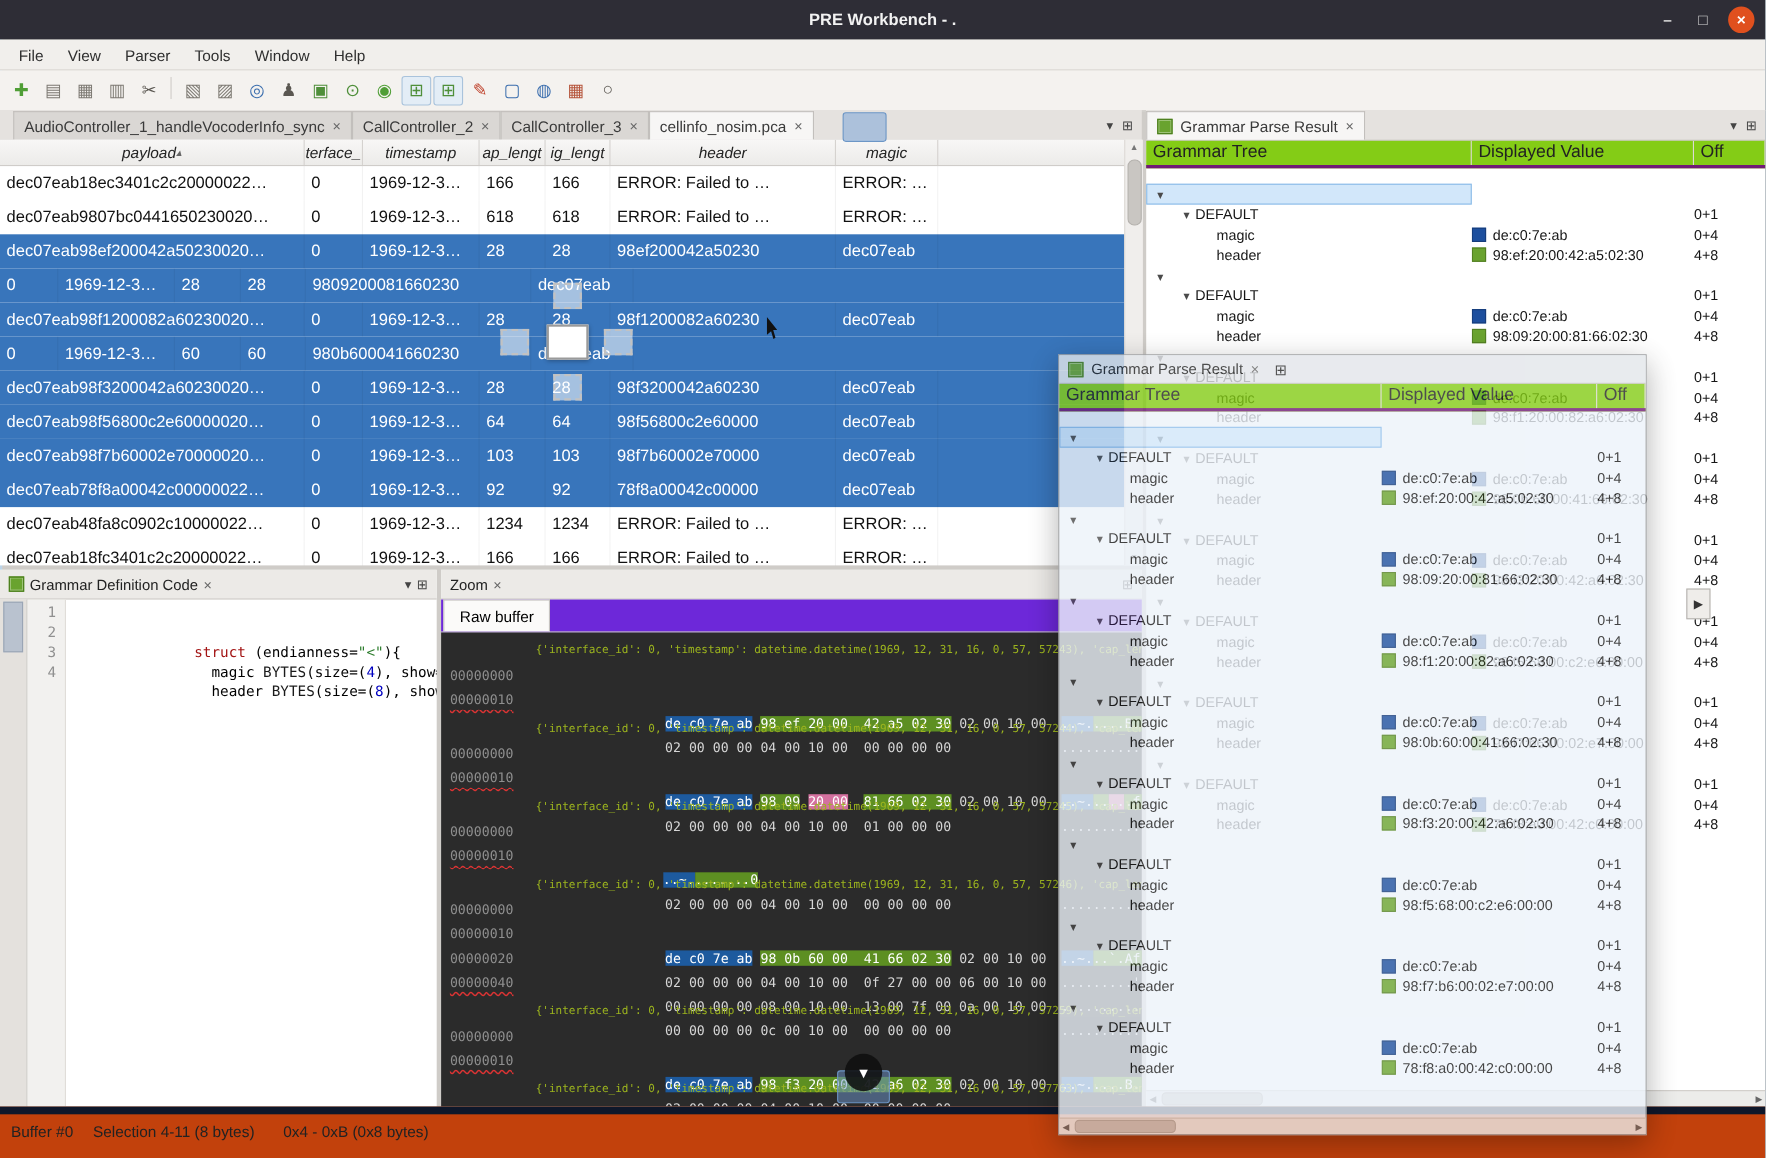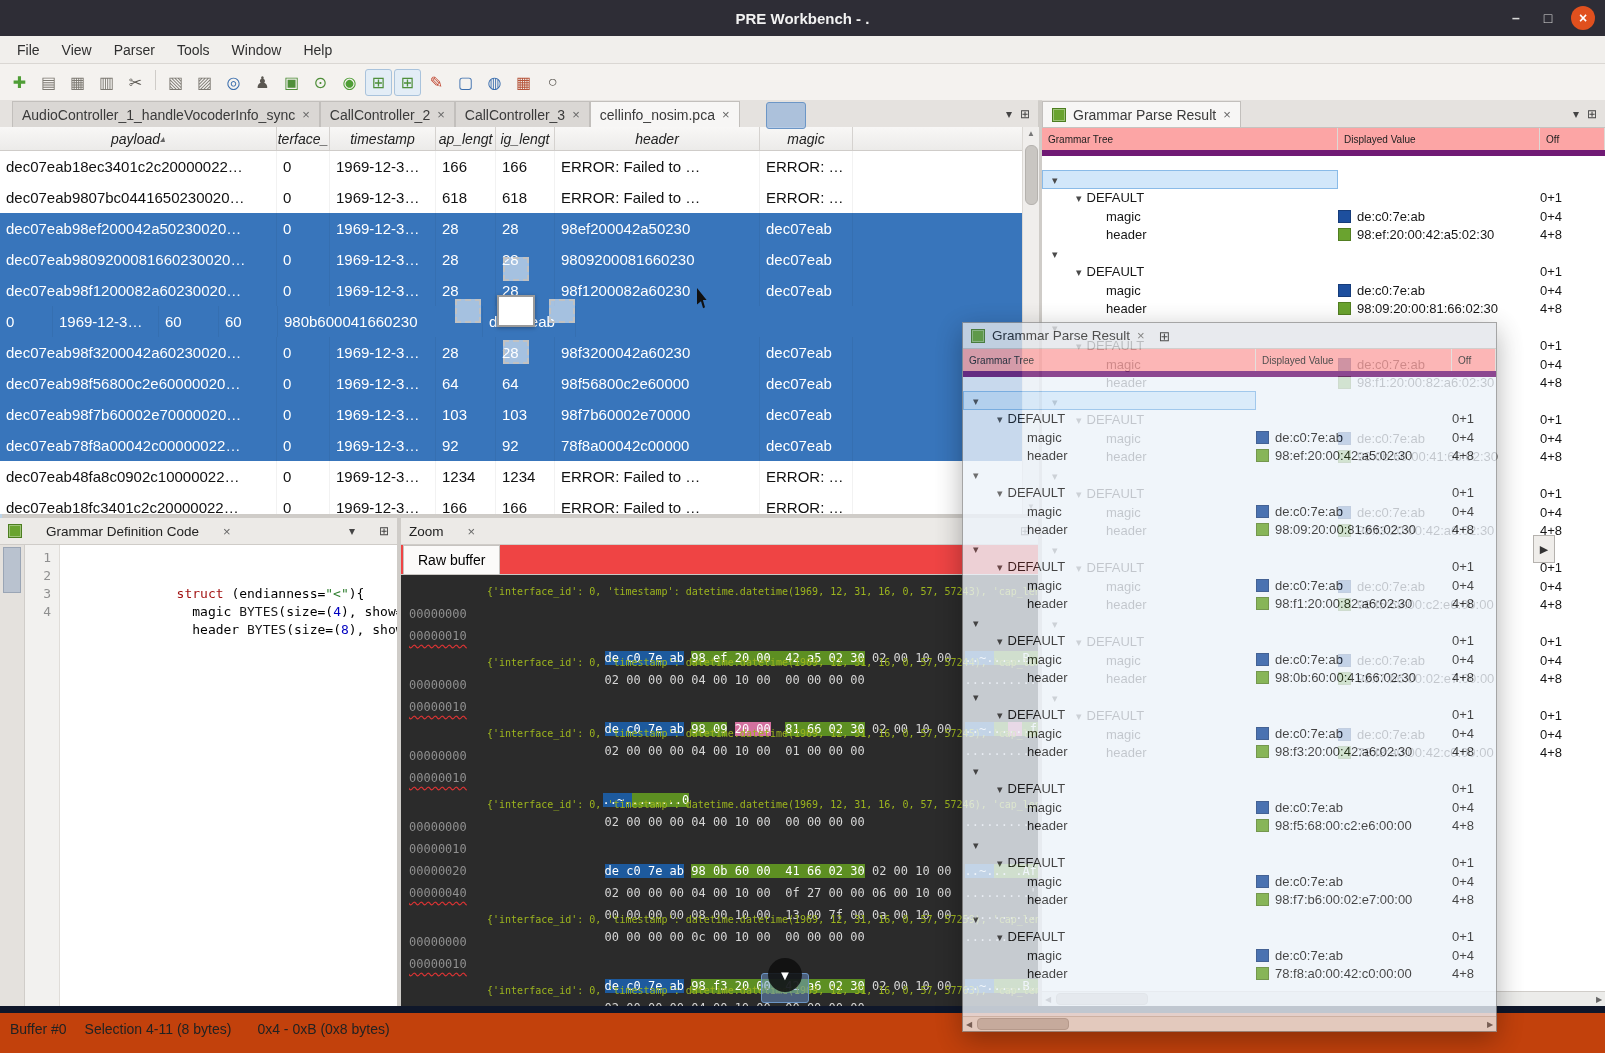--- a/index.html
+++ b/index.html
@@ -35,52 +35,52 @@
   .ptr.sel{background:#3875bb;color:#fff;}
   .ptd{padding-left:6px;box-sizing:border-box;border-right:1px solid rgba(0,0,0,.05);overflow:hidden;white-space:nowrap;}
   .c-payload{width:277px;}.c-iface{width:53px;}.c-ts{width:106px;}.c-cap{width:60px;}.c-orig{width:59px;}.c-header{width:205px;}.c-magic{width:93px;}
   .vscroll{position:absolute;top:127px;left:1022px;width:16px;height:387px;background:#f0eeec;border-left:1px solid #dcd9d5;}
   .vs-arrow{height:14px;text-align:center;font-size:8px;color:#777;line-height:14px;}
   .vs-down{position:absolute;bottom:0;left:0;right:0;}
   .vs-thumb{position:absolute;top:18px;left:2px;width:11px;height:58px;background:#c9c6c2;border:1px solid #b5b2ae;border-radius:6px;}
   
   .panel{position:absolute;background:#fff;}
   .code-panel{left:0;top:518px;width:397px;height:488px;}
-  .phead{height:27px;background:#eceae7;border-bottom:1px solid #cfccc8;display:flex;align-items:center;gap:24px;padding:0 8px;font-size:13.5px;color:#222;box-sizing:border-box;}
+  .phead{height:27px;background:#eceae7;border-bottom:1px solid #cfccc8;display:flex;align-items:center;gap:5px;padding:0 8px;font-size:13.5px;color:#222;box-sizing:border-box;}
   .phead .spacer{flex:1;}
   .phead .hbtn{color:#444;font-size:12px;}
   .code-body{position:absolute;top:27px;left:0;right:0;bottom:0;display:flex;}
   .code-scroll{width:24px;background:#e4e1dd;border-right:1px solid #d0cdc9;position:relative;}
   .code-scroll .thumb{position:absolute;top:2px;left:3px;width:16px;height:44px;background:#b9c2cf;border:1px solid #9aa5b5;}
   .code-area{position:relative;flex:1;font-family:"DejaVu Sans Mono",monospace;font-size:13px;overflow:hidden;}
   .gutterbg{position:absolute;left:0;top:0;bottom:0;width:34px;background:#f2f1ef;border-right:1px solid #e0ddd9;}
   .code-lines{position:relative;padding-top:4px;}
   .codeline{display:flex;height:18px;line-height:18px;white-space:pre;}
   .lnum{width:26px;text-align:right;padding-right:8px;color:#909090;flex:none;}
   .lcode{padding-left:8px;}
   .kw{color:#a31515;}.str{color:#2d7d2d;}.num{color:#0000c0;}.fn{color:#1a1a1a;}
   
   .zoom-panel{left:401px;top:518px;width:637px;height:488px;}
-  .ztabs{position:absolute;top:27px;left:0;right:0;height:30px;background:#ef4444;border-bottom:1px solid #cac7c3;display:flex;align-items:flex-end;padding-left:2px;box-sizing:border-box;}
+  .ztabs{position:absolute;top:27px;left:0;right:0;height:30px;background:#6d28d9;border-bottom:1px solid #cac7c3;display:flex;align-items:flex-end;padding-left:2px;box-sizing:border-box;}
   .ztab{height:29px;background:#fbfaf9;border:1px solid #c6c3c0;border-bottom:none;padding:0 14px;display:flex;align-items:center;font-size:14px;box-sizing:border-box;}
   .hexview{position:absolute;top:57px;left:0;right:0;bottom:0;background:#2b2b2b;overflow:hidden;padding:6px 0 0 8px;font-family:"DejaVu Sans Mono",monospace;font-size:12px;color:#d6d6d6;}
   .packet{margin-bottom:5px;}
   .hex-ann{height:22px;line-height:22px;padding-left:78px;color:#9cb41e;font-size:10px;white-space:pre;overflow:hidden;}
   .hexline{display:flex;height:22px;line-height:22px;white-space:pre;}
   .addr{width:70px;color:#8f8f8f;flex:none;}
   .addr.sq{text-decoration:underline;text-decoration-style:wavy;text-decoration-color:#d33;text-underline-offset:4px;}
   .bytes{width:352px;flex:none;margin-left:10px;}
   .asciicol{margin-left:8px;}
   .hm{background:#1d5a9e;color:#fff;}
   .hh{background:#5d8f22;color:#fff;}
   .hp{background:#d4719f;color:#fff;}
   
   .right-panel{position:absolute;top:100px;left:1042px;width:563px;height:906px;background:#fff;--tw:296px;--vw:202px;}
   .dock-tabs{height:27px;background:#e5e2df;border-bottom:1px solid #c6c3c0;display:flex;align-items:flex-end;}
-  .gcolhead{display:flex;height:22px;background:#fca5a5;border-bottom:6px solid #701a75;font-size:10px;color:#222;}
+  .gcolhead{display:flex;height:22px;background:#84cc16;border-bottom:3px solid #701a75;font-size:16px;color:#222;}
   .gch{display:flex;align-items:center;padding-left:6px;border-right:1px solid #ddd9d5;box-sizing:border-box;overflow:hidden;white-space:nowrap;}
   .gc-tree{width:var(--tw);}.gc-val{width:var(--vw);}.gc-off{flex:1;}
   .gtree{padding-top:14px;font-size:13px;color:#161616;}
   .gp-row{display:flex;height:18.5px;align-items:center;}
   .gp-tree{width:var(--tw);box-sizing:border-box;display:flex;align-items:center;gap:5px;overflow:hidden;white-space:nowrap;height:100%;}
   .gp-row.lvl0 .gp-tree{padding-left:10px;}
   .gp-row.lvl1 .gp-tree{padding-left:34px;}
   .gp-row.lvl2 .gp-tree{padding-left:64px;}
   .chev::before{content:"▾";color:#4a4a4a;font-size:11px;}
   .gp-val{width:var(--vw);box-sizing:border-box;display:flex;align-items:center;gap:6px;overflow:hidden;white-space:nowrap;}
@@ -329,21 +329,20 @@
           <div class="ptd c-payload">dec07eab98ef200042a50230020…</div>
           <div class="ptd c-iface">0</div>
           <div class="ptd c-ts">1969-12-3…</div>
           <div class="ptd c-cap">28</div>
           <div class="ptd c-orig">28</div>
           <div class="ptd c-header">98ef200042a50230</div>
           <div class="ptd c-magic">dec07eab</div>
         </div>
 
         <div class="ptr sel">
-          <div class="ptd c-payload">dec07eab9809200081660230020…</div>
           <div class="ptd c-iface">0</div>
           <div class="ptd c-ts">1969-12-3…</div>
           <div class="ptd c-cap">28</div>
           <div class="ptd c-orig">28</div>
           <div class="ptd c-header">9809200081660230</div>
           <div class="ptd c-magic">dec07eab</div>
         </div>
 
         <div class="ptr sel">
           <div class="ptd c-payload">dec07eab98f1200082a60230020…</div>

